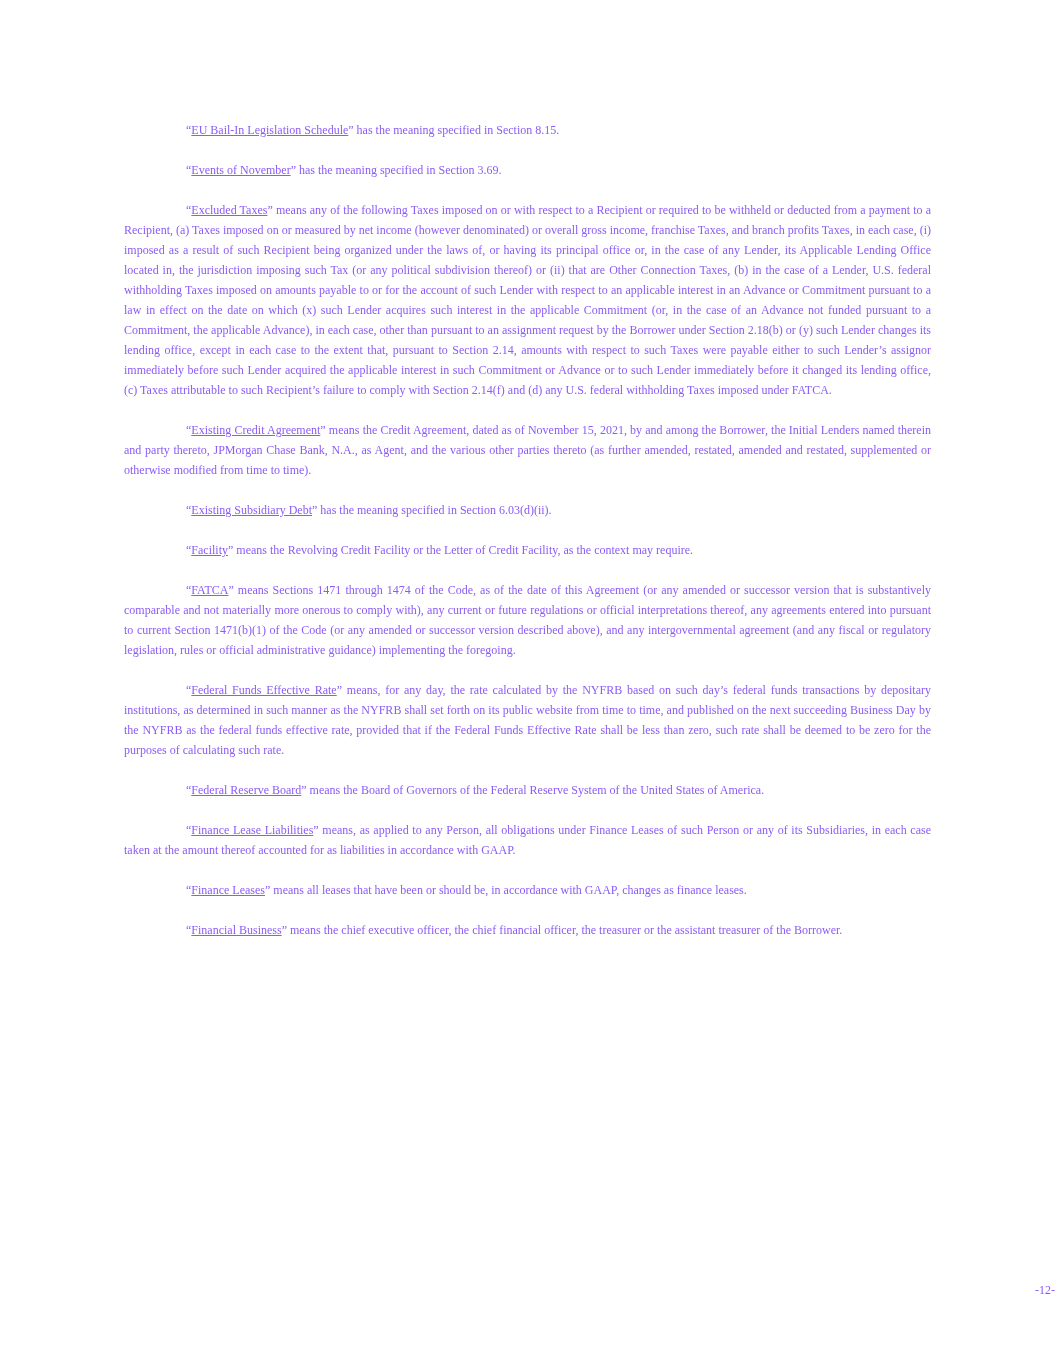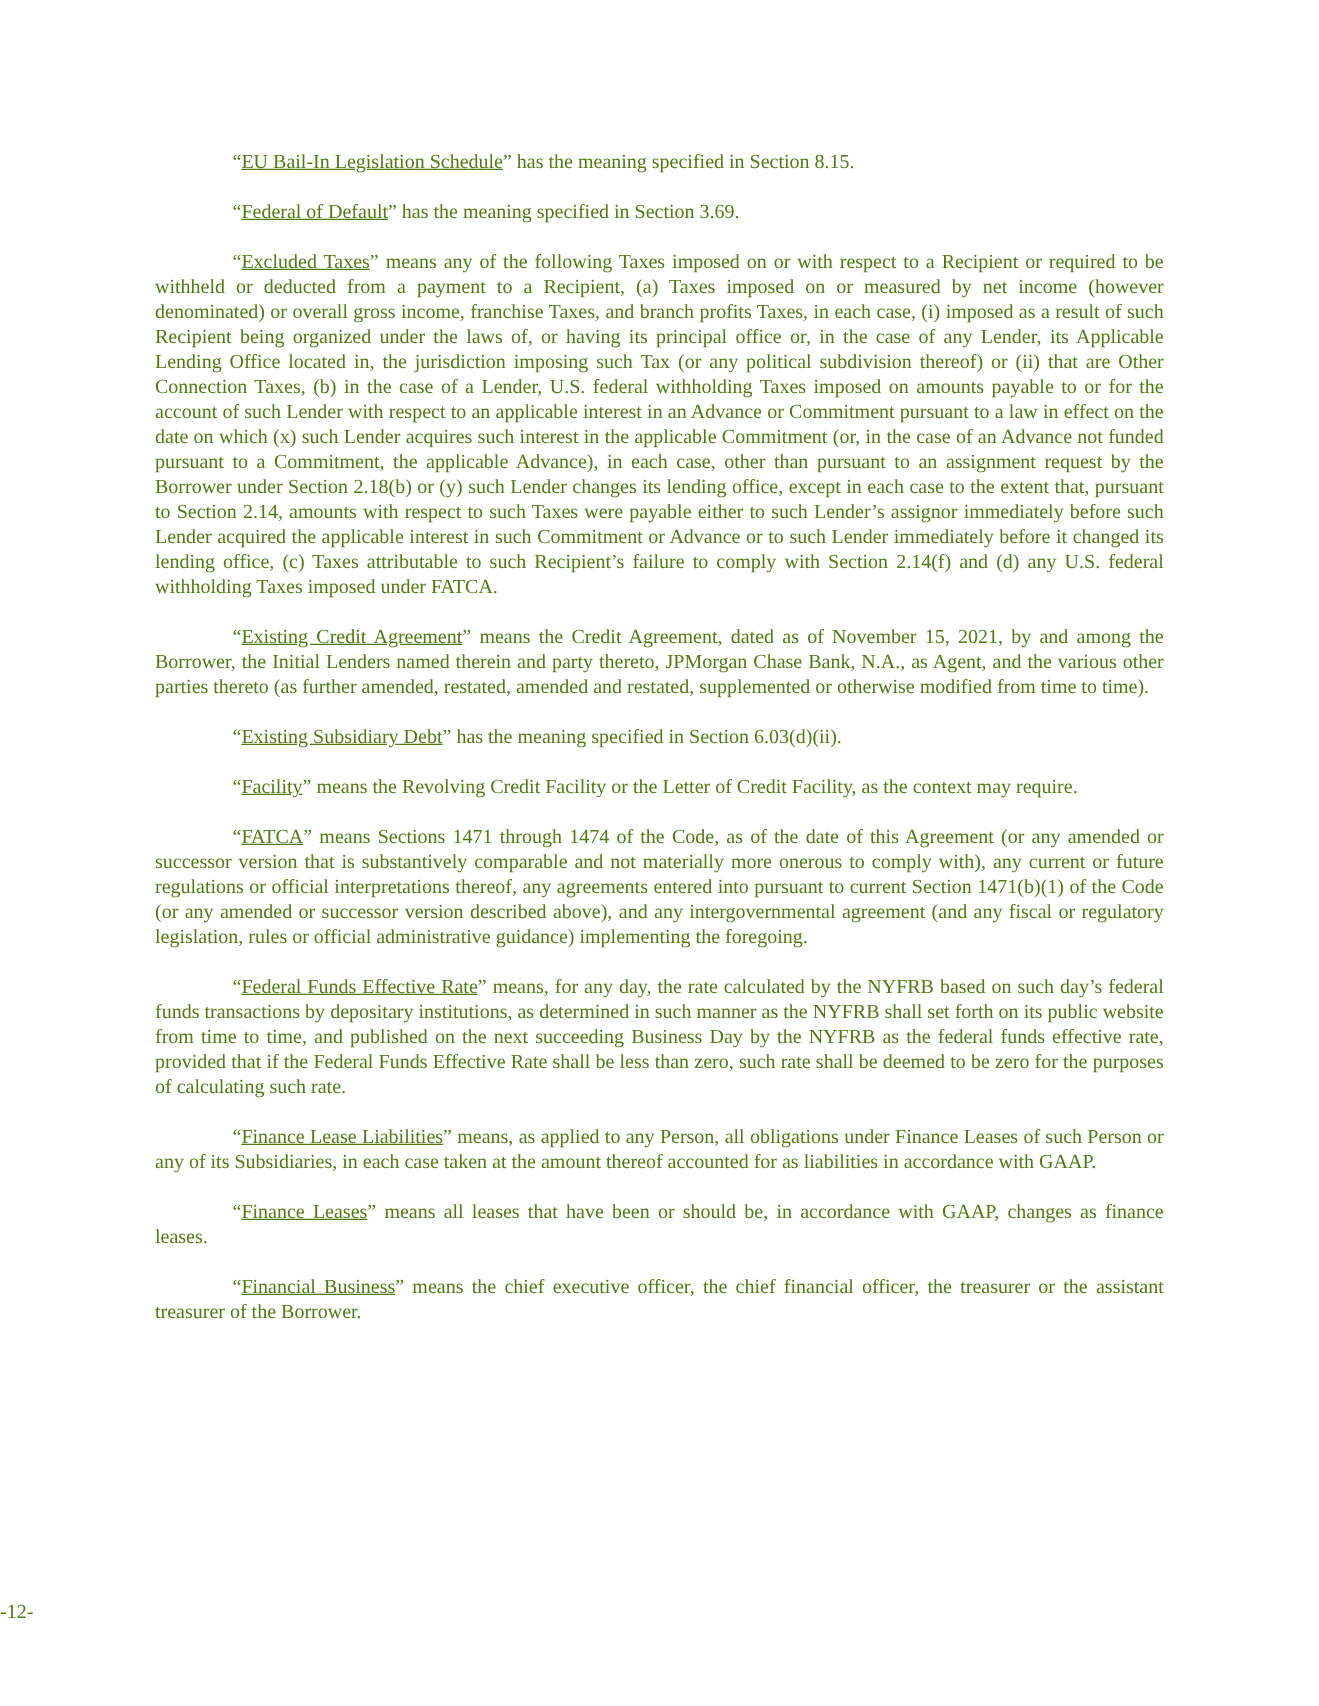--- a/index.html
+++ b/index.html
@@ -6,22 +6,22 @@
     margin: 0;
     padding: 0;
     background: #ffffff;
   }
   .page {
     position: relative;
     width: 1055px;
     height: 1365px;
     background: #ffffff;
     font-family: "Liberation Serif", serif;
-    font-size: 16px;
-    color: #4d7c0f;
+    font-size: 12px;
+    color: #8b5cf6;
     overflow: hidden;
   }
   .content {
     position: absolute;
     left: 124px;
     top: 120px;
     width: 807px;
   }
   .para {
     margin: 0 0 20px 0;
@@ -30,47 +30,48 @@
     line-height: 20px;
   }
   .term {
     text-decoration: underline;
   }
   .page-number {
     position: absolute;
     top: 1280px;
     left: 0;
     width: 100%;
-    text-align: left;
+    text-align: right;
     line-height: 20px;
   }
 </style>
 </head>
 <body>
 
 <div class="page">
   <div class="content">
 
     <p class="para"><span>“</span><span class="term">EU Bail-In Legislation Schedule</span><span>” has the meaning specified in Section 8.15.</span></p>
 
-    <p class="para"><span>“</span><span class="term">Federal of Default</span><span>” has the meaning specified in Section 3.69.</span></p>
+    <p class="para"><span>“</span><span class="term">Events of November</span><span>” has the meaning specified in Section 3.69.</span></p>
 
     <p class="para"><span>“</span><span class="term">Excluded Taxes</span><span>” means any of the following Taxes imposed on or with respect to a Recipient or required to be withheld or deducted from a payment to a Recipient, (a) Taxes imposed on or measured by net income (however denominated) or overall gross income, franchise Taxes, and branch profits Taxes, in each case, (i) imposed as a result of such Recipient being organized under the laws of, or having its principal office or, in the case of any Lender, its Applicable Lending Office located in, the jurisdiction imposing such Tax (or any political subdivision thereof) or (ii) that are Other Connection Taxes, (b) in the case of a Lender, U.S. federal withholding Taxes imposed on amounts payable to or for the account of such Lender with respect to an applicable interest in an Advance or Commitment pursuant to a law in effect on the date on which (x) such Lender acquires such interest in the applicable Commitment (or, in the case of an Advance not funded pursuant to a Commitment, the applicable Advance), in each case, other than pursuant to an assignment request by the Borrower under Section 2.18(b) or (y) such Lender changes its lending office, except in each case to the extent that, pursuant to Section 2.14, amounts with respect to such Taxes were payable either to such Lender’s assignor immediately before such Lender acquired the applicable interest in such Commitment or Advance or to such Lender immediately before it changed its lending office, (c) Taxes attributable to such Recipient’s failure to comply with Section 2.14(f) and (d) any U.S. federal withholding Taxes imposed under FATCA.</span></p>
 
     <p class="para"><span>“</span><span class="term">Existing Credit Agreement</span><span>” means the Credit Agreement, dated as of November 15, 2021, by and among the Borrower, the Initial Lenders named therein and party thereto, JPMorgan Chase Bank, N.A., as Agent, and the various other parties thereto (as further amended, restated, amended and restated, supplemented or otherwise modified from time to time).</span></p>
 
     <p class="para"><span>“</span><span class="term">Existing Subsidiary Debt</span><span>” has the meaning specified in Section 6.03(d)(ii).</span></p>
 
 
     <p class="para"><span>“</span><span class="term">Facility</span><span>” means the Revolving Credit Facility or the Letter of Credit Facility, as the context may require.</span></p>
 
     <p class="para"><span>“</span><span class="term">FATCA</span><span>” means Sections 1471 through 1474 of the Code, as of the date of this Agreement (or any amended or successor version that is substantively comparable and not materially more onerous to comply with), any current or future regulations or official interpretations thereof, any agreements entered into pursuant to current Section 1471(b)(1) of the Code (or any amended or successor version described above), and any intergovernmental agreement (and any fiscal or regulatory legislation, rules or official administrative guidance) implementing the foregoing.</span></p>
 
     <p class="para"><span>“</span><span class="term">Federal Funds Effective Rate</span><span>” means, for any day, the rate calculated by the NYFRB based on such day’s federal funds transactions by depositary institutions, as determined in such manner as the NYFRB shall set forth on its public website from time to time, and published on the next succeeding Business Day by the NYFRB as the federal funds effective rate, provided that if the Federal Funds Effective Rate shall be less than zero, such rate shall be deemed to be zero for the purposes of calculating such rate.</span></p>
 
+    <p class="para"><span>“</span><span class="term">Federal Reserve Board</span><span>” means the Board of Governors of the Federal Reserve System of the United States of America.</span></p>
 
     <p class="para"><span>“</span><span class="term">Finance Lease Liabilities</span><span>” means, as applied to any Person, all obligations under Finance Leases of such Person or any of its Subsidiaries, in each case taken at the amount thereof accounted for as liabilities in accordance with GAAP.</span></p>
 
     <p class="para"><span>“</span><span class="term">Finance Leases</span><span>” means all leases that have been or should be, in accordance with GAAP, changes as finance leases.</span></p>
 
     <p class="para"><span>“</span><span class="term">Financial Business</span><span>” means the chief executive officer, the chief financial officer, the treasurer or the assistant treasurer of the Borrower.</span></p>
 
   </div>
 
   <div class="page-number">-12-</div>

